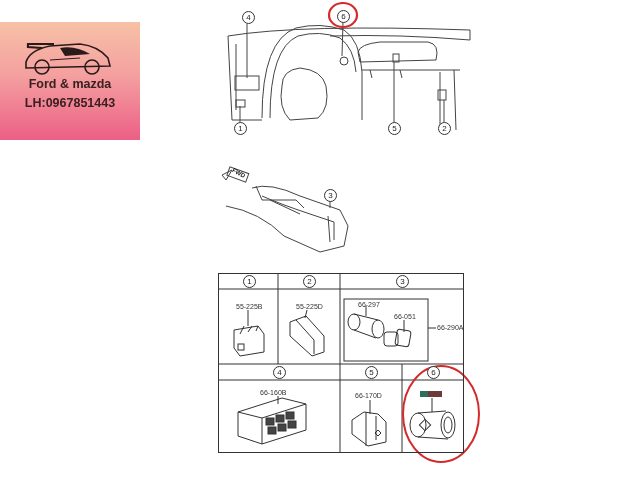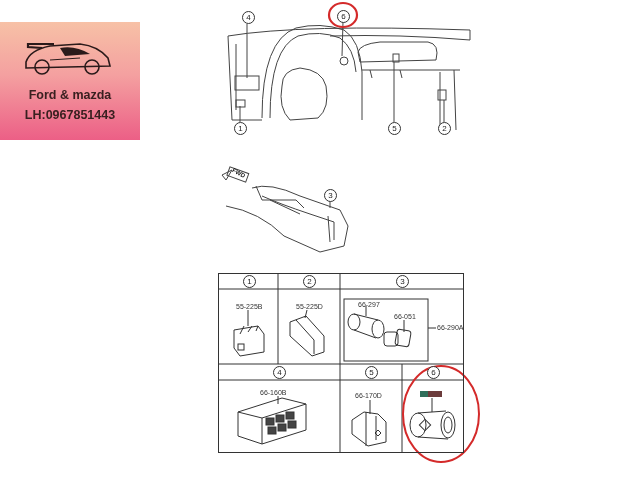--- a/index.html
+++ b/index.html
@@ -1,21 +1,21 @@
 <!DOCTYPE html>
 <html><head>
 <meta charset="utf-8">
 <style>
   html, body { margin: 0; padding: 0; background: #ffffff; }
   body { width: 626px; height: 480px; position: relative; overflow: hidden; font-family: "Liberation Sans", sans-serif; }
   .brand { position: absolute; left: 0; top: 22px; width: 140px; height: 118px;
     background: linear-gradient(180deg, #f7c1a6 0%, #f4a0a0 45%, #ec5f86 100%); }
   .brand .car { position: absolute; left: 20px; top: 10px; width: 95px; height: 48px; }
-  .brand .name { position: absolute; left: 0; width: 140px; top: 66px; text-align: center; font-weight: bold; font-size: 12.5px; color: #3a2020; }
-  .brand .phone { position: absolute; left: 0; width: 140px; top: 86px; text-align: center; font-weight: bold; font-size: 12.5px; color: #3a2020; }
+  .brand .name { position: absolute; left: 0; width: 140px; top: 55px; text-align: center; font-weight: bold; font-size: 12.5px; color: #3a2020; }
+  .brand .phone { position: absolute; left: 0; width: 140px; top: 74px; text-align: center; font-weight: bold; font-size: 12.5px; color: #3a2020; }
   svg.draw { position: absolute; left: 0; top: 0; }
   .callout { position: absolute; width: 11px; height: 11px; border: 1px solid #333; border-radius: 50%;
     font-size: 8px; line-height: 11px; text-align: center; color: #222; background: #fff; }
   .pn { position: absolute; font-size: 7px; color: #333; white-space: nowrap; }
   .tbl { position: absolute; left: 218px; top: 273px; width: 246px; height: 180px; border: 1px solid #333; box-sizing: border-box; }
   .fwd { position: absolute; font-size: 6px; font-weight: bold; color: #111; transform: rotate(28deg); }
   .redact { position: absolute; left: 420px; top: 391px; width: 22px; height: 6px; background: #6b3b3b; }
   .redact::after { content:""; position:absolute; left:0; top:0; width:8px; height:6px; background:#2f6e5a; }
 </style>
 </head>

